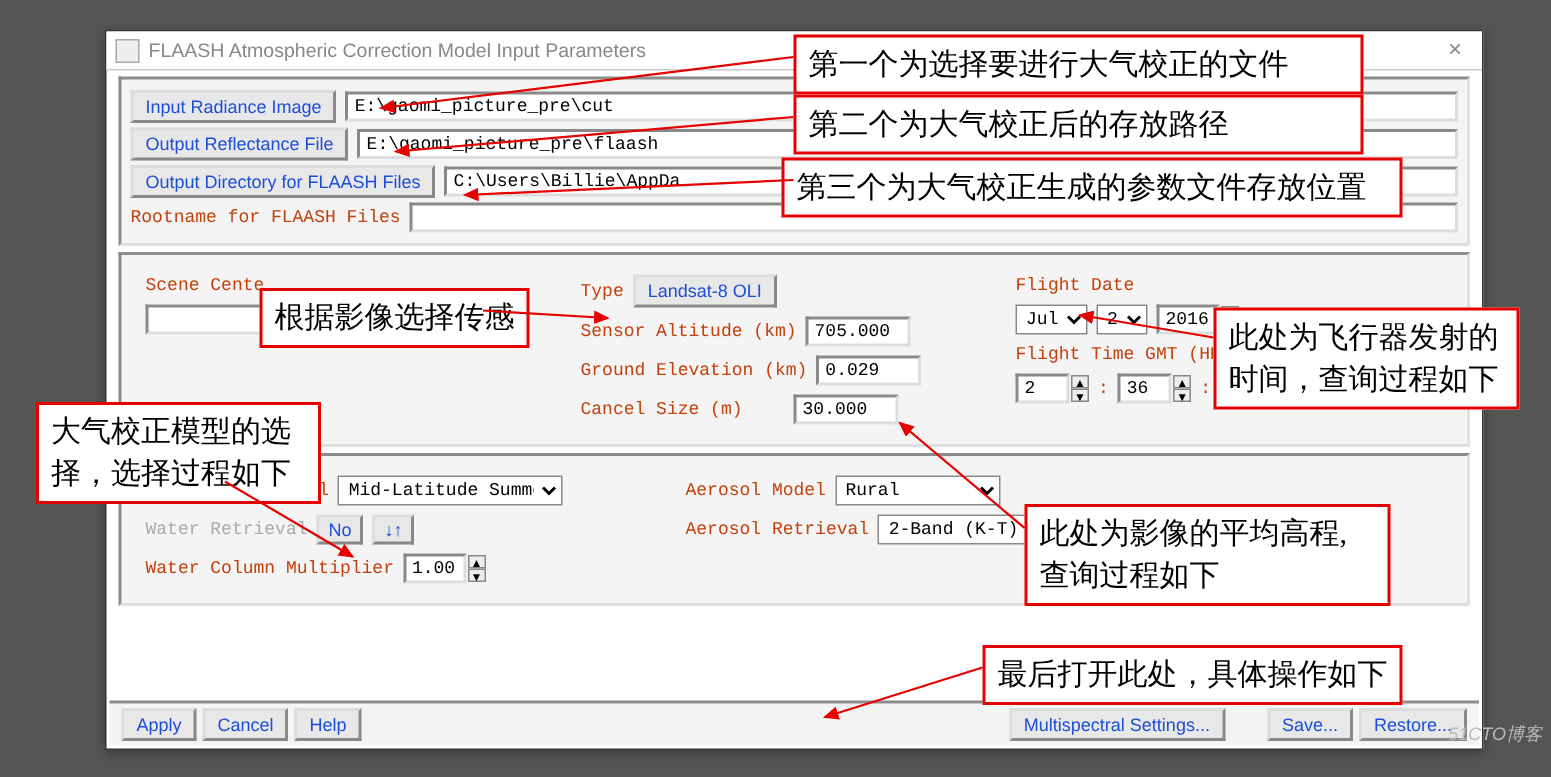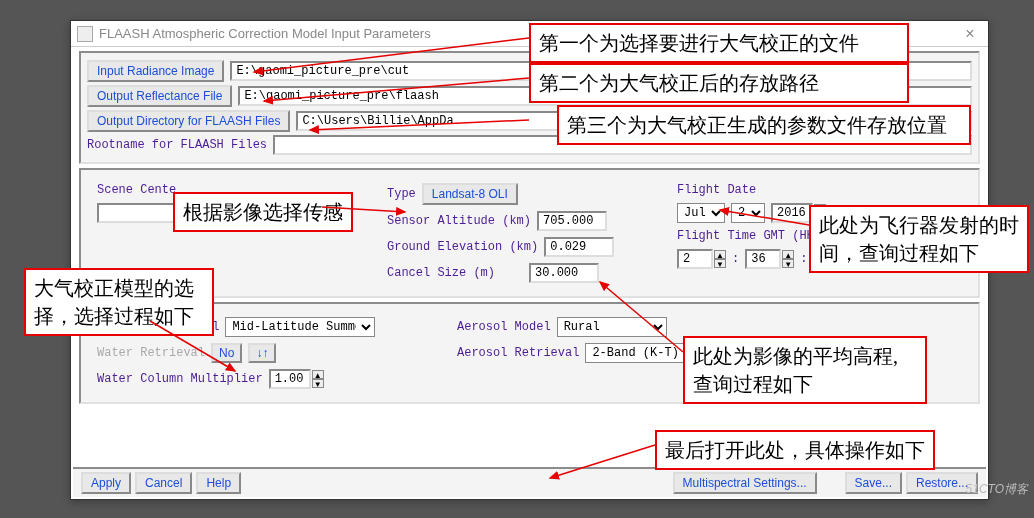--- a/index.html
+++ b/index.html
@@ -36,21 +36,21 @@
   font-family: inherit; font-size:12px;
   background:#e8e8e8; border:2px outset #ddd;
   padding:2px 8px; color:#1d4ed8; white-space:nowrap;
 }
 .btn3d.small{padding:1px 6px;text-align:right;}
 .tinput {
   font-family:"Courier New",monospace; font-size:12px;
   border:2px inset #ddd; background:#fff;
   padding:1px 4px; height:20px;
 }
-.lbl { font-family:"Courier New",monospace; font-size:12px; color:#4c1d95; white-space:nowrap;}
+.lbl { font-family:"Courier New",monospace; font-size:12px; color:#c2410c; white-space:nowrap;}
 .lbl.dim { color:#aaa;}
 .sel {
   font-family:"Courier New",monospace; font-size:12px;
   border:1px solid #888; background:#fff; padding:1px 2px;
 }
 .spin { display:inline-flex; align-items:center;}
 .spin input { width:36px; text-align:left;}
 .spin .arrows { display:flex; flex-direction:column; margin-left:1px;}
 .spin .arrows span { width:12px;height:9px;line-height:9px;font-size:8px;border:1px solid #888;background:#eee;text-align:center;}
 .midgrid { display:flex; gap:30px; padding:6px 10px;}
@@ -217,24 +217,24 @@
     <span style="flex:1"></span>
     <button class="btn3d">Multispectral Settings...</button>
     <span style="width:20px"></span>
     <button class="btn3d">Save...</button>
     <button class="btn3d">Restore...</button>
   </div>
 </div>
 
 <div class="annot" style="left:529px; top:23px; width:380px">第一个为选择要进行大气校正的文件</div>
 <div class="annot" style="left:529px; top:63px; width:380px">第二个为大气校正后的存放路径</div>
-<div class="annot" style="left:557px; top:105px; width:414px">第三个为大气校正生成的参数文件存放位置</div>
+<div class="annot" style="left:521px; top:105px; width:414px">第三个为大气校正生成的参数文件存放位置</div>
 <div class="annot" style="left:173px; top:192px;">根据影像选择传感</div>
 <div class="annot" style="left:24px; top:268px; width:190px">大气校正模型的选择，选择过程如下</div>
-<div class="annot" style="left:809px; top:205px; width:220px">此处为飞行器发射的时间，查询过程如下</div>
+<div class="annot" style="left:809px; top:205px; width:204px">此处为飞行器发射的时间，查询过程如下</div>
 <div class="annot" style="left:683px; top:336px; width:244px">此处为影像的平均高程,查询过程如下</div>
 <div class="annot" style="left:655px; top:430px;">最后打开此处，具体操作如下</div>
 
 <svg class="arrow" style="left:0;top:0;width:1034px;height:518px">
   <defs>
       <marker id="ah" markerWidth="8" markerHeight="8" refX="6" refY="3" orient="auto">
         <path d="M0,0 L7,3 L0,6 Z" fill="#e60000"></path>
       </marker>
     </defs>
   <line x1="529" y1="38" x2="254" y2="72" stroke="#e60000" stroke-width="1.5" marker-end="url(#ah)"></line>

